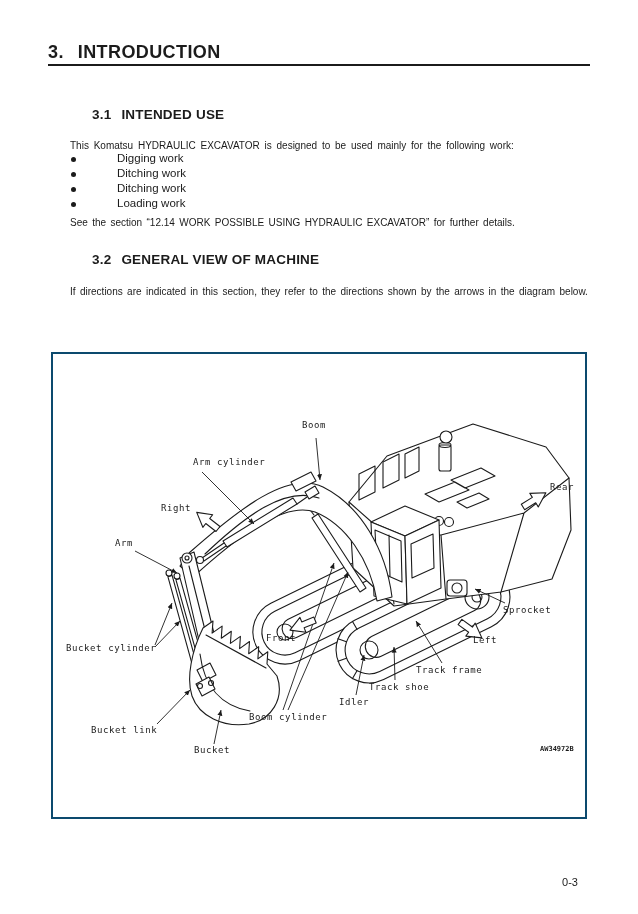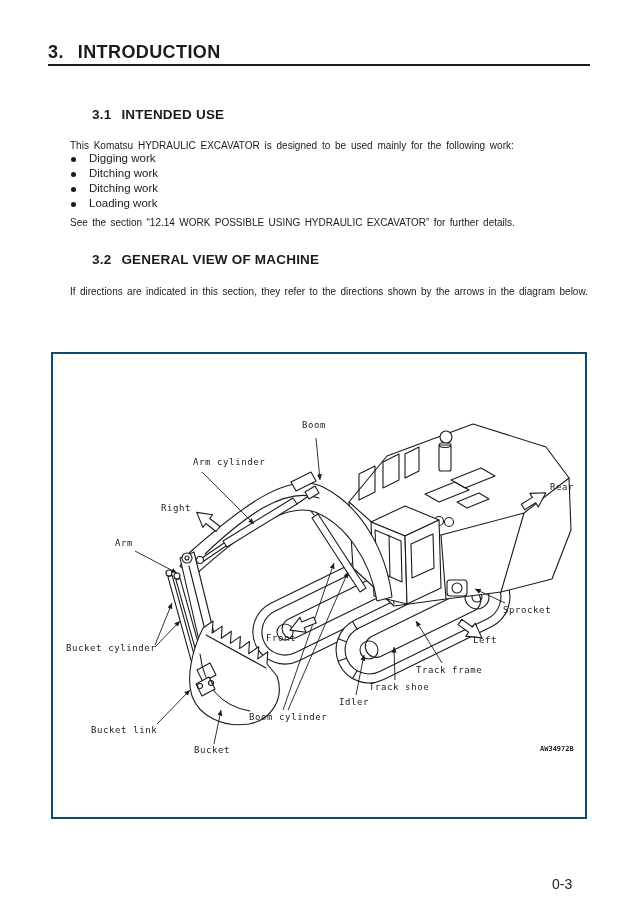--- a/index.html
+++ b/index.html
@@ -18,31 +18,31 @@
   .h2 .num{margin-right:10px;}
   .h2-a{left:48px;top:107px;}
   .h2-b{left:48px;top:252px;}
   
   .body-txt{font-size:10px;line-height:15px;word-spacing:2px;}
   .p1{left:70px;top:138px;width:524px;}
   .note{left:70px;top:215px;width:524px;word-spacing:1.6px;}
   .p2{left:42px;top:285px;width:552px;text-align:justify;text-indent:28px;line-height:14px;word-spacing:1.6px;}
   
   .bullets{left:71px;top:152px;}
-  .b-row{display:flex;align-items:flex-start;height:15px;font-size:11.5px;}
+  .b-row{display:flex;align-items:flex-start;height:15px;font-size:11.5px;gap:28px;}
   .b-dot{width:5px;height:5px;border-radius:50%;background:#1b1b1b;margin:5px 13px 0 0;flex:none;}
   
   .fig-box{left:51px;top:352px;width:536px;height:467px;border:2px solid #0c4a6e;box-sizing:border-box;}
   .fig-box svg{position:absolute;left:0;top:0;}
   .dlabel{
     position:absolute;font-family:"DejaVu Sans Mono",monospace;font-size:9px;
     letter-spacing:.6px;white-space:nowrap;color:#1b1b1b;
   }
   .fig-code{position:absolute;font-family:"DejaVu Sans Mono",monospace;font-size:7px;font-weight:bold;letter-spacing:0;color:#1b1b1b;}
-  .page-num{left:552px;top:876px;width:36px;font-size:14px;text-align:left;}
+  .page-num{left:552px;top:876px;width:36px;font-size:11px;text-align:center;}
   
   .ln{fill:none;stroke:#1b1b1b;stroke-width:1.1;stroke-linejoin:round;stroke-linecap:round;}
   .wh{fill:#ffffff;stroke:#1b1b1b;stroke-width:1.1;stroke-linejoin:round;stroke-linecap:round;}
   .ldr{fill:none;stroke:#1b1b1b;stroke-width:.9;}
   .dir{fill:#ffffff;stroke:#1b1b1b;stroke-width:1.1;stroke-linejoin:round;}
 </style>
 </head>
 <body>
 
 <div class="page">

